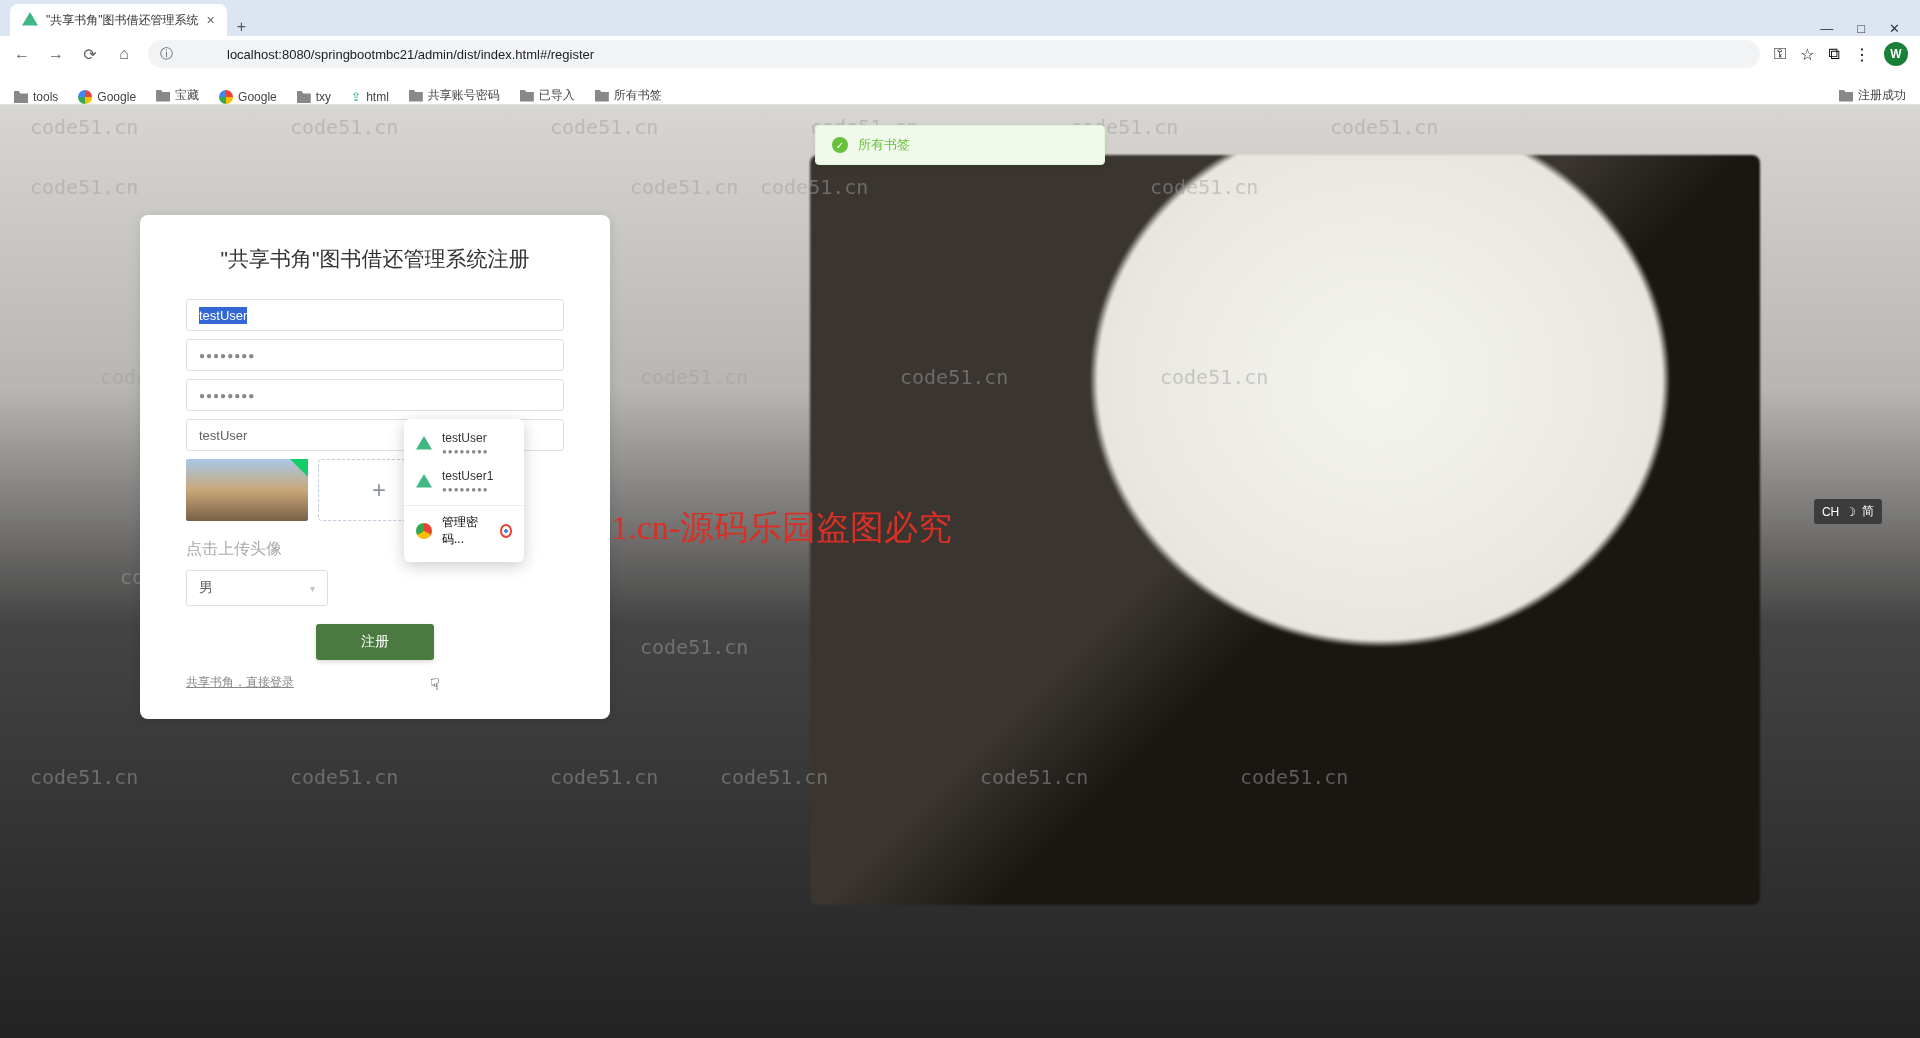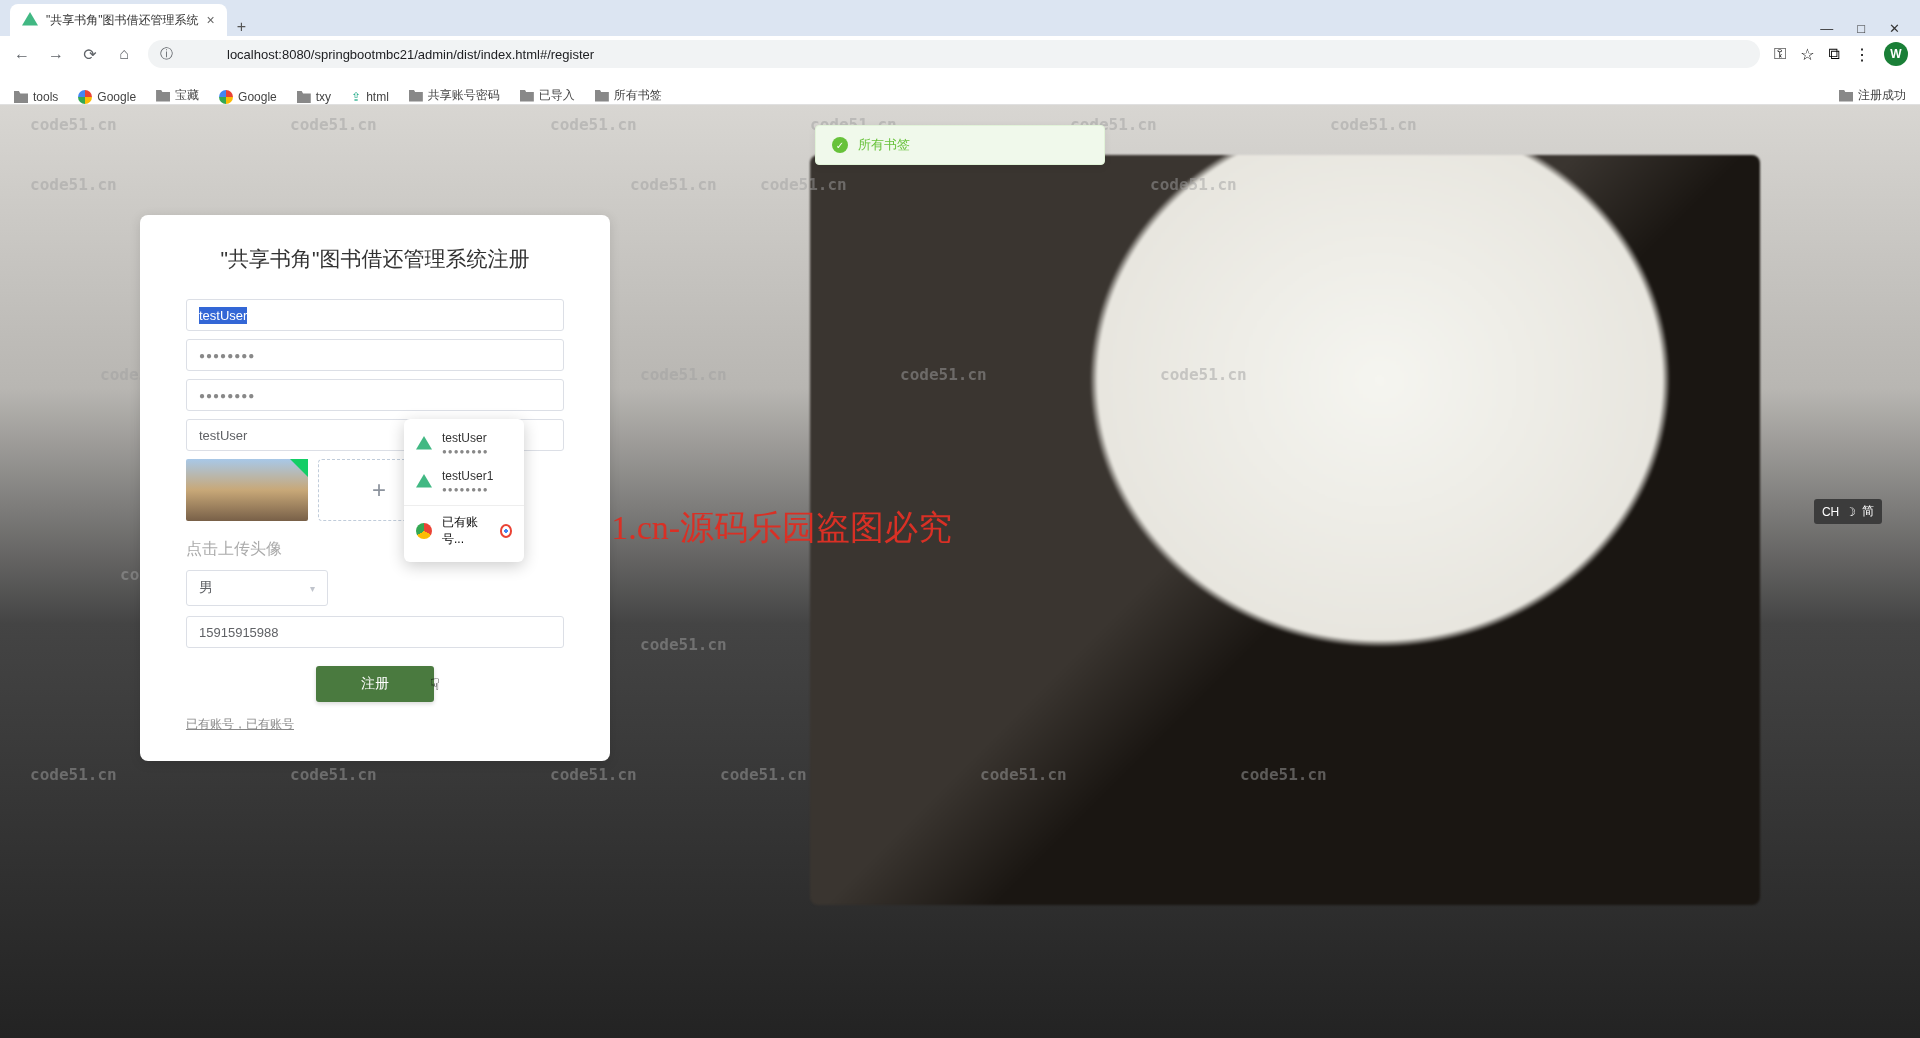--- a/index.html
+++ b/index.html
@@ -24,21 +24,21 @@
 .bookmarks { height: 32px; display: flex; align-items: flex-end; padding: 0 14px; gap: 20px; background: #fff; font-size: 12px; color: #444; }
 .bm-item { display: flex; align-items: center; gap: 5px; cursor: pointer; }
 .bm-folder { width: 14px; height: 12px; background: #888; clip-path: polygon(0 0, 35% 0, 45% 20%, 100% 20%, 100% 100%, 0 100%); }
 .google-g { width: 14px; height: 14px; border-radius: 50%; background: conic-gradient(#ea4335 0 25%, #fbbc05 0 50%, #34a853 0 75%, #4285f4 0); }
 .bm-spacer { flex: 1; }
 
 
 .page { position: relative; width: 100%; height: 944px; background: linear-gradient(180deg, #d8d6d2 0%, #b8b6b2 30%, #444 55%, #222 100%); overflow: hidden; }
 .book-shape { position: absolute; right: 160px; top: 50px; width: 950px; height: 750px; background: radial-gradient(ellipse at 60% 30%, #f5f5f0 0%, #e8e6df 35%, transparent 36%), linear-gradient(135deg, #3a3530 45%, #1a1612 55%); border-radius: 8px; filter: blur(1px); }
 .watermark-layer { position: absolute; inset: 0; pointer-events: none; }
-.wm { position: absolute; color: rgba(160,160,160,0.5); font-size: 16px; font-family: monospace; font-weight: bold; }
+.wm { position: absolute; color: rgba(160,160,160,0.5); font-size: 20px; font-family: monospace; }
 .big-wm { position: absolute; left: 530px; top: 400px; color: #d93025; font-size: 34px; font-weight: 500; font-family: "SimSun", serif; }
 
 .toast { position: absolute; top: 20px; left: 50%; transform: translateX(-50%); background: #f0f9eb; border: 1px solid #e1f3d8; border-radius: 4px; padding: 10px 20px 10px 16px; display: flex; align-items: center; gap: 10px; min-width: 290px; box-shadow: 0 2px 8px rgba(0,0,0,0.06); }
 .toast-icon { width: 16px; height: 16px; border-radius: 50%; background: #67c23a; color: #fff; display: flex; align-items: center; justify-content: center; font-size: 10px; }
 .toast-text { color: #67c23a; font-size: 13px; }
 
 .register-card { position: absolute; left: 140px; top: 110px; width: 470px; background: #fff; border-radius: 8px; padding: 30px 46px 28px; box-shadow: 0 2px 12px rgba(0,0,0,0.12); }
 .card-title { text-align: center; font-size: 21px; color: #333; font-weight: 400; margin-bottom: 26px; }
 .form-row { margin-bottom: 8px; }
 .text-input { width: 100%; height: 32px; border: 1px solid #dcdfe6; border-radius: 3px; padding: 0 12px; font-size: 13px; color: #606266; outline: none; background: #fff; }
@@ -218,46 +218,43 @@
     </div>
     <div class="hint">点击上传头像</div>
 
     <div class="form-row">
       <div class="select-box">
         <span>男</span>
         <span class="chev">▾</span>
       </div>
     </div>
 
-    <div class="form-row" style="margin-top:10px">
-      <input class="text-input" value="15915915988" style="">
-    </div>
 
     <button class="register-btn">注册</button>
-    <a class="login-link">已有账号，已有账号</a>
+    <a class="login-link">共享书角，直接登录</a>
   </div>
 
   <div class="pw-dropdown">
     <div class="pw-item">
       <div class="pw-icon"></div>
       <div class="pw-lines">
         <div class="pw-user">testUser</div>
         <div class="pw-pass">●●●●●●●●</div>
       </div>
     </div>
     <div class="pw-item">
       <div class="pw-icon"></div>
       <div class="pw-lines">
         <div class="pw-user">testUser1</div>
         <div class="pw-pass">●●●●●●●●</div>
       </div>
     </div>
     <div class="pw-manage">
       <div class="pw-icon chrome"></div>
-      <span>已有账号...</span>
+      <span>管理密码...</span>
       <span class="key-dots" style="margin-left:auto"></span>
     </div>
   </div>
 
   <div class="ime">
     <span>CH</span>
     <span>☽</span>
     <span>简</span>
   </div>
 

